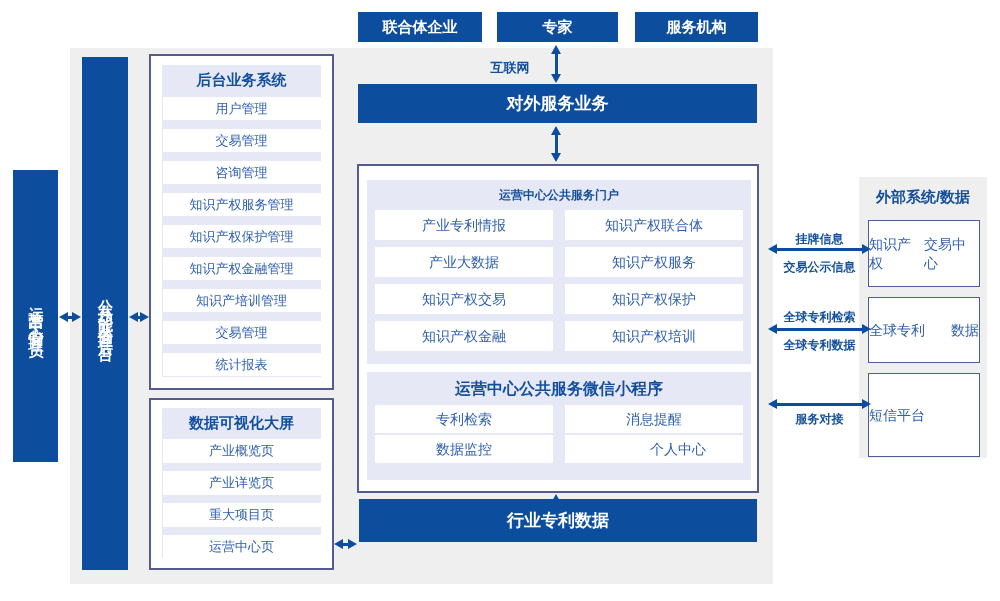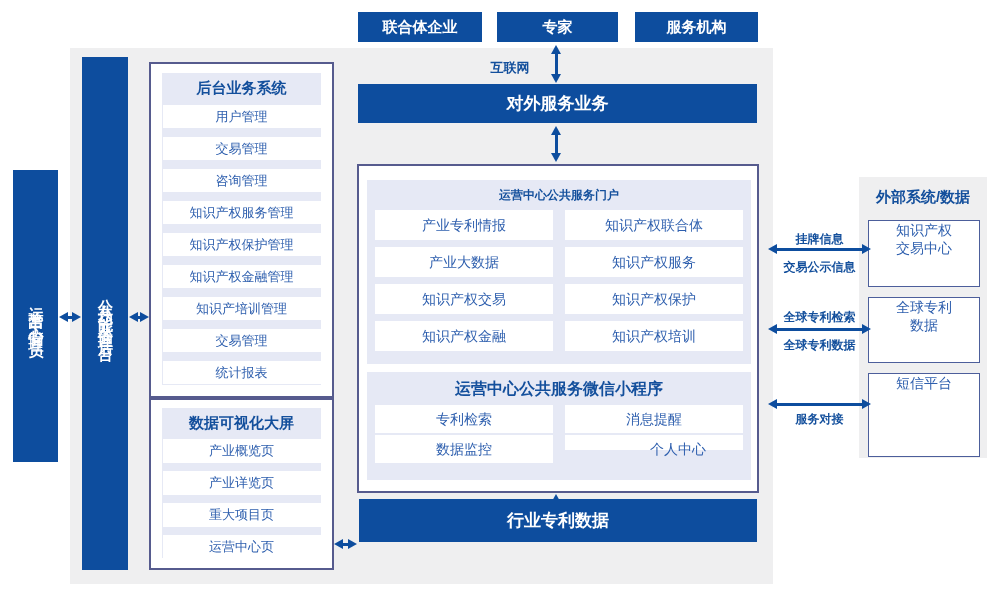--- a/index.html
+++ b/index.html
@@ -32,21 +32,21 @@
   .varrow::before{content:"";position:absolute;top:-9px;left:-4px;width:0;height:0;
     border-left:5.5px solid transparent;border-right:5.5px solid transparent;border-bottom:9px solid var(--blue);}
   .varrow::after{content:"";position:absolute;bottom:-9px;left:-4px;width:0;height:0;
     border-left:5.5px solid transparent;border-right:5.5px solid transparent;border-top:9px solid var(--blue);}
   
   .list-a .item{width:158px;height:23px;line-height:23px;font-size:13px;margin-bottom:9px;}
   .list-b .item{width:158px;height:24px;line-height:24px;font-size:13px;margin-bottom:8px;text-align:center;}
   .grid2{display:grid;grid-template-columns:1fr 1fr;column-gap:12px;padding:0 8px;}
   .grid2 .item{width:100%;font-size:14px;}
   .extbox{position:absolute;background:#fff;border:1.5px solid #4c5e9b;color:var(--item);
-          font-size:14px;display:flex;flex-direction:column;align-items:center;justify-content:flex-start;line-height:1.3;}
+          font-size:14px;display:flex;flex-direction:row;align-items:center;justify-content:space-between;line-height:1.3;}
 </style>
 </head>
 <body>
 
 <div id="stage">
 
   <div class="bg" style="left:70px;top:48px;width:703px;height:536px;"></div>
   <div class="bg" style="left:859px;top:177px;width:128px;height:281px;"></div>
 
   <div class="bluebox" style="left:358px;top:12px;width:124px;height:30px;font-size:15px;">联合体企业</div>
@@ -57,21 +57,21 @@
   <div class="varrow" style="left:555px;top:54px;height:20px;"></div>
 
   <div class="bluebox" style="left:358px;top:84px;width:399px;height:39px;font-size:17px;">对外服务业务</div>
   <div class="varrow" style="left:555px;top:135px;height:18px;"></div>
 
   <div class="bluebox vbar" style="left:13px;top:170px;width:45px;height:292px;">运营中心管理员</div>
   <div class="bluebox vbar" style="left:82px;top:57px;width:46px;height:513px;">公共功能及管理后台</div>
   <div class="harrow" style="left:68px;top:316px;width:4px;"></div>
   <div class="harrow" style="left:138px;top:316px;width:2px;"></div>
 
-  <div class="panel" style="left:149px;top:62px;width:185px;height:336px;">
+  <div class="panel" style="left:149px;top:54px;width:185px;height:336px;">
     <div class="inner list-a" style="left:11px;top:9px;right:11px;bottom:11px;">
       <div class="ptitle" style="font-size:15px;padding:6px 0 7px;">后台业务系统</div>
       <div class="item">用户管理</div>
       <div class="item">交易管理</div>
       <div class="item">咨询管理</div>
       <div class="item">知识产权服务管理</div>
       <div class="item">知识产权保护管理</div>
       <div class="item">知识产权金融管理</div>
       <div class="item">知识产培训管理</div>
       <div class="item">交易管理</div>
@@ -104,21 +104,21 @@
         <div class="item" style="height:30px;line-height:30px;">知识产权培训</div>
       </div>
     </div>
 
     <div class="inner" style="left:8px;top:206px;width:384px;height:108px;">
       <div class="ptitle" style="font-size:16px;padding:7px 0 5px;">运营中心公共服务微信小程序</div>
       <div class="grid2" style="row-gap:2px;">
         <div class="item" style="height:28px;line-height:28px;">专利检索</div>
         <div class="item" style="height:28px;line-height:28px;">消息提醒</div>
         <div class="item" style="height:28px;line-height:28px;">数据监控</div>
-        <div class="item" style="height:15px;line-height:28px;padding-left:48px;">个人中心</div>
+        <div class="item" style="height:28px;line-height:28px;padding-left:48px;">个人中心</div>
       </div>
     </div>
   </div>
 
   <div class="varrow" style="left:555px;top:503px;height:13px;"></div>
   <div class="bluebox" style="left:359px;top:499px;width:398px;height:43px;font-size:17px;">行业专利数据</div>
   <div class="harrow" style="left:343px;top:543px;width:5px;"></div>
 
   <div class="ptitle" style="position:absolute;left:859px;top:188px;width:128px;font-size:15px;">外部系统/数据</div>
 

